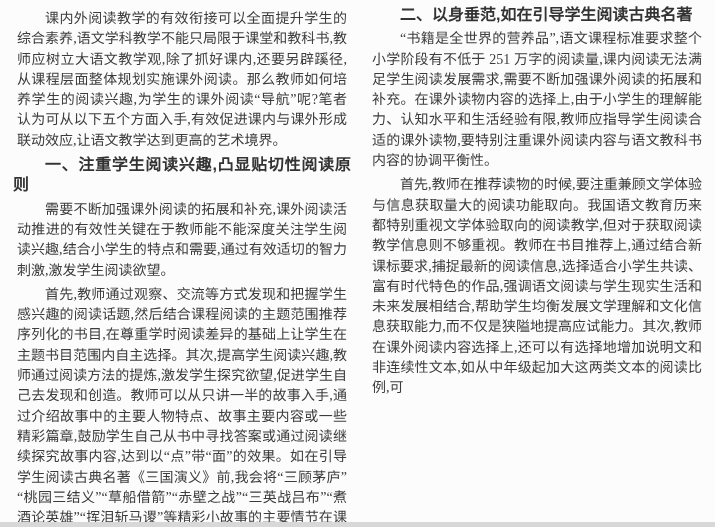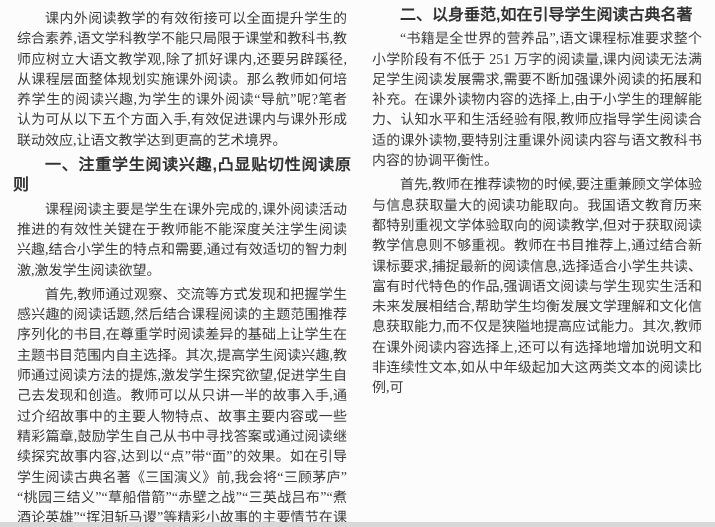--- a/index.html
+++ b/index.html
@@ -62,21 +62,21 @@
   }
 </style>
 </head>
 <body>
 
 <div class="page">
   <div class="columns">
     <div class="column">
         <p>课内外阅读教学的有效衔接可以全面提升学生的综合素养,语文学科教学不能只局限于课堂和教科书,教师应树立大语文教学观,除了抓好课内,还要另辟蹊径,从课程层面整体规划实施课外阅读。那么教师如何培养学生的阅读兴趣,为学生的课外阅读“导航”呢?笔者认为可从以下五个方面入手,有效促进课内与课外形成联动效应,让语文教学达到更高的艺术境界。</p>
         <h2>一、注重学生阅读兴趣,凸显贴切性阅读原则</h2>
-        <p>课程阅读主要是学生在课外完成的,课外阅读活动推进的有效性关键在于教师能不能深度关注学生阅读兴趣,结合小学生的特点和需要,通过有效适切的智力刺激,激发学生阅读欲望。</p>
+        <p>需要不断加强课外阅读的拓展和补充,课外阅读活动推进的有效性关键在于教师能不能深度关注学生阅读兴趣,结合小学生的特点和需要,通过有效适切的智力刺激,激发学生阅读欲望。</p>
         <p>首先,教师通过观察、交流等方式发现和把握学生感兴趣的阅读话题,然后结合课程阅读的主题范围推荐序列化的书目,在尊重学时阅读差异的基础上让学生在主题书目范围内自主选择。其次,提高学生阅读兴趣,教师通过阅读方法的提炼,激发学生探究欲望,促进学生自己去发现和创造。教师可以从只讲一半的故事入手,通过介绍故事中的主要人物特点、故事主要内容或一些精彩篇章,鼓励学生自己从书中寻找答案或通过阅读继续探究故事内容,达到以“点”带“面”的效果。如在引导学生阅读古典名著《三国演义》前,我会将“三顾茅庐”“桃园三结义”“草船借箭”“赤壁之战”“三英战吕布”“煮酒论英雄”“挥泪斩马谡”等精彩小故事的主要情节在课间以讲故事的形式和学生交流,激发学生继续探究故事内容的欲望,使他们不自觉地投入到故事情节中来,到了关键时刻,教</p>
       </div>
     <div class="column">
         <h2>二、以身垂范,如在引导学生阅读古典名著</h2>
         <p>“书籍是全世界的营养品”,语文课程标准要求整个小学阶段有不低于 251 万字的阅读量,课内阅读无法满足学生阅读发展需求,需要不断加强课外阅读的拓展和补充。在课外读物内容的选择上,由于小学生的理解能力、认知水平和生活经验有限,教师应指导学生阅读合适的课外读物,要特别注重课外阅读内容与语文教科书内容的协调平衡性。</p>
         <p>首先,教师在推荐读物的时候,要注重兼顾文学体验与信息获取量大的阅读功能取向。我国语文教育历来都特别重视文学体验取向的阅读教学,但对于获取阅读教学信息则不够重视。教师在书目推荐上,通过结合新课标要求,捕捉最新的阅读信息,选择适合小学生共读、富有时代特色的作品,强调语文阅读与学生现实生活和未来发展相结合,帮助学生均衡发展文学理解和文化信息获取能力,而不仅是狭隘地提高应试能力。其次,教师在课外阅读内容选择上,还可以有选择地增加说明文和非连续性文本,如从中年级起加大这两类文本的阅读比例,可</p>
       </div>
   </div>
   <div class="bottom-edge"></div>
 </div>

